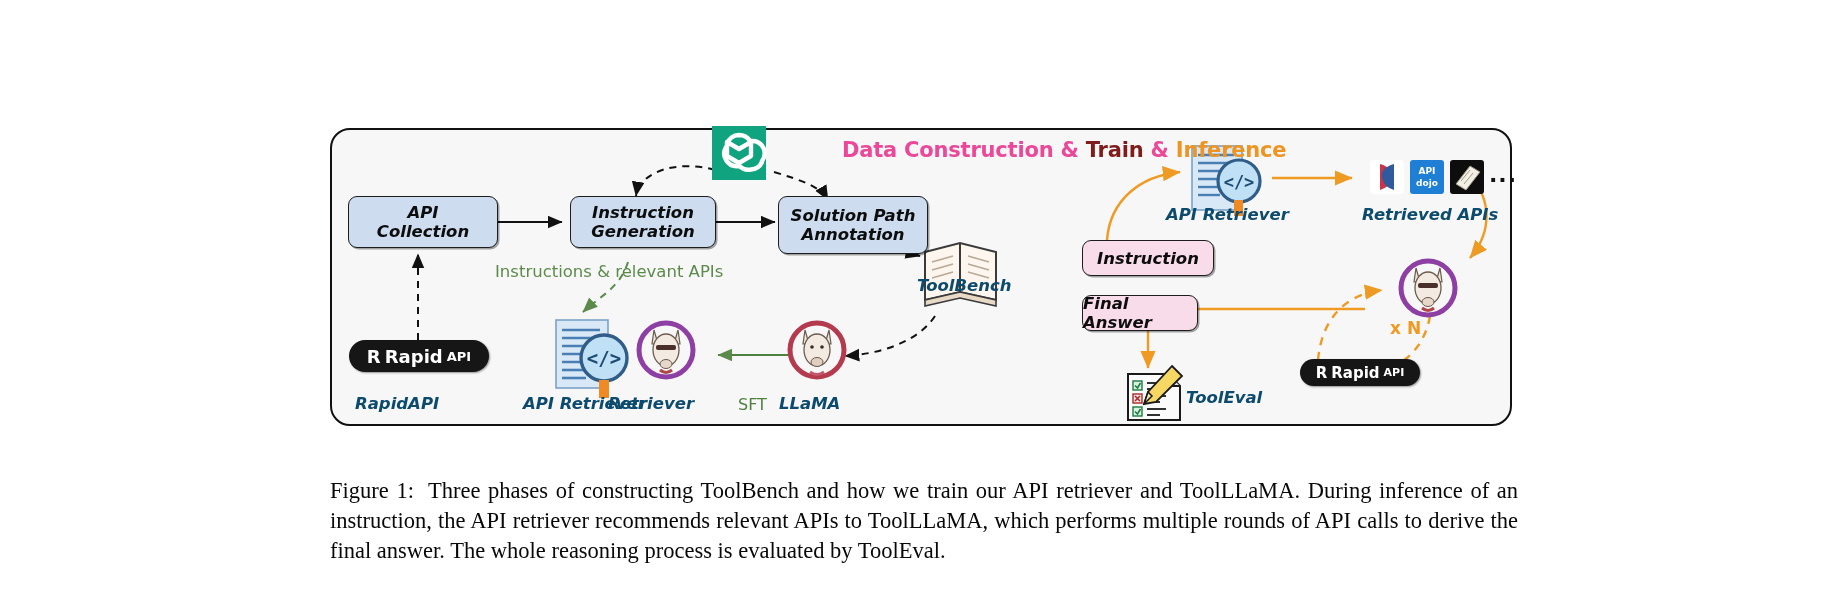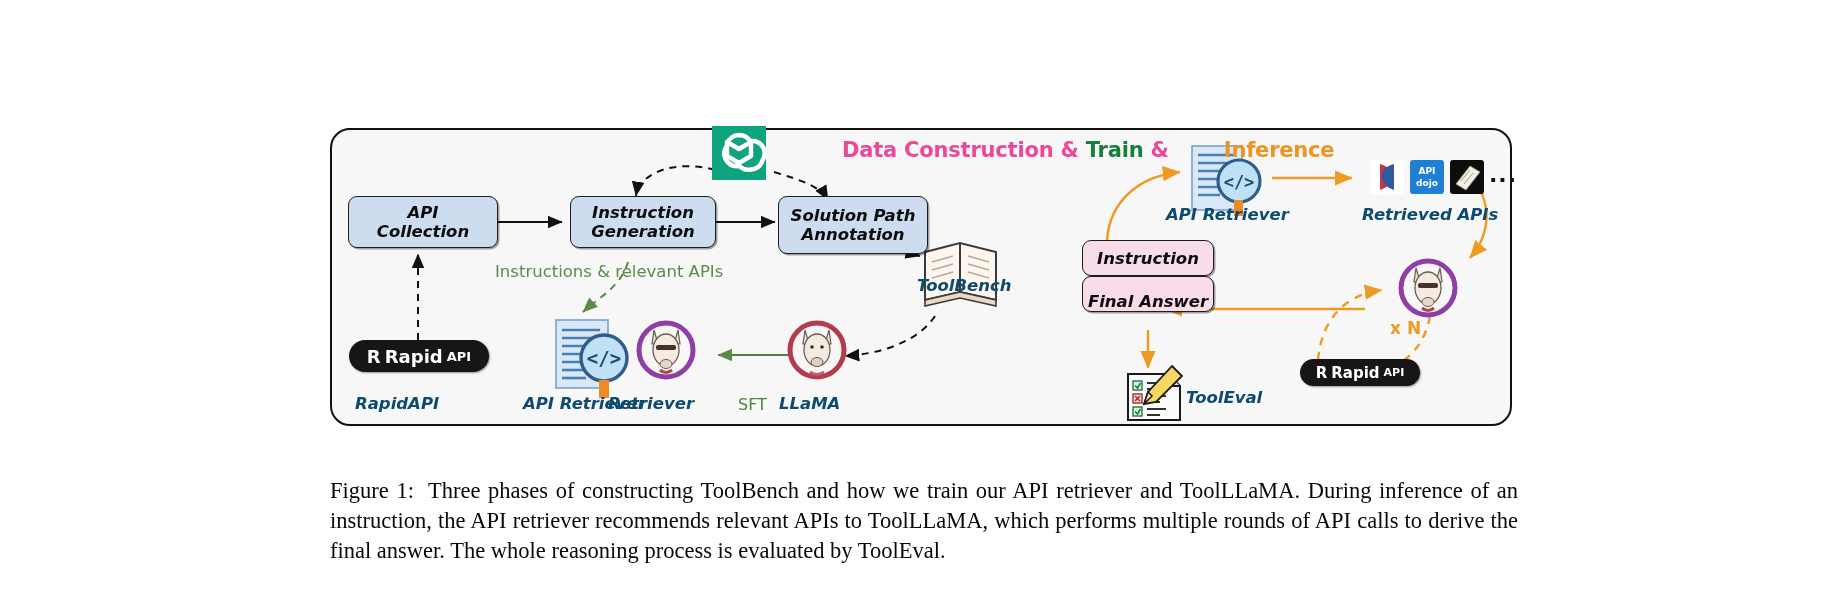--- a/index.html
+++ b/index.html
@@ -13,22 +13,22 @@
     box-sizing:border-box;
   }
   .svg-layer{position:absolute;left:0;top:0;width:1836px;height:608px;pointer-events:none;}
 
   
   .lab{position:absolute;white-space:nowrap;}
   .title{
     font-size:21px;font-weight:bold;letter-spacing:-0.2px;
     font-family:"DejaVu Sans",sans-serif;
   }
-  .title .g{color:#15803d;}
-  .title .o{color:#ee9422;margin-left:48px;}
+  .title .g{color:#7f1d1d;}
+  .title .o{color:#ee9422;}
   .title .k{color:#ec4899;}
 
   
   .pbox{
     position:absolute;box-sizing:border-box;
     background:#cddcef;border:1.6px solid #1d1d1d;border-radius:9px;
     display:flex;flex-direction:column;align-items:center;justify-content:center;
     font-style:italic;font-weight:bold;color:#0d0d0d;
     font-family:"DejaVu Sans",sans-serif;font-size:16.5px;line-height:1.18;
     box-shadow:1.5px 1.5px 0 rgba(0,0,0,0.35);
@@ -317,21 +317,21 @@
   </div>
 
   <div class="pbox" style="left:778px;top:196px;width:150px;height:58px;">
     <span>Solution Path</span>
     <span>Annotation</span>
   </div>
 
   <div class="kbox" style="left:1082px;top:240px;width:132px;height:36px;">
     <span>Instruction</span>
   </div>
-  <div class="kbox" style="left:1082px;top:276px;width:132px;height:36px;align-items:flex-end;">
+  <div class="kbox" style="left:1082px;top:295px;width:116px;height:36px;">
     <span>Final Answer</span>
   </div>
 
   <div class="glab" style="left:495px;top:262px;">Instructions &amp; relevant APIs</div>
 
   <div class="sft" style="left:738px;top:356px;">SFT</div>
 
   <div class="xn" style="left:1390px;top:318px;">x N</div>
 
   <div class="dots" style="left:1489px;top:162px;">...</div>

